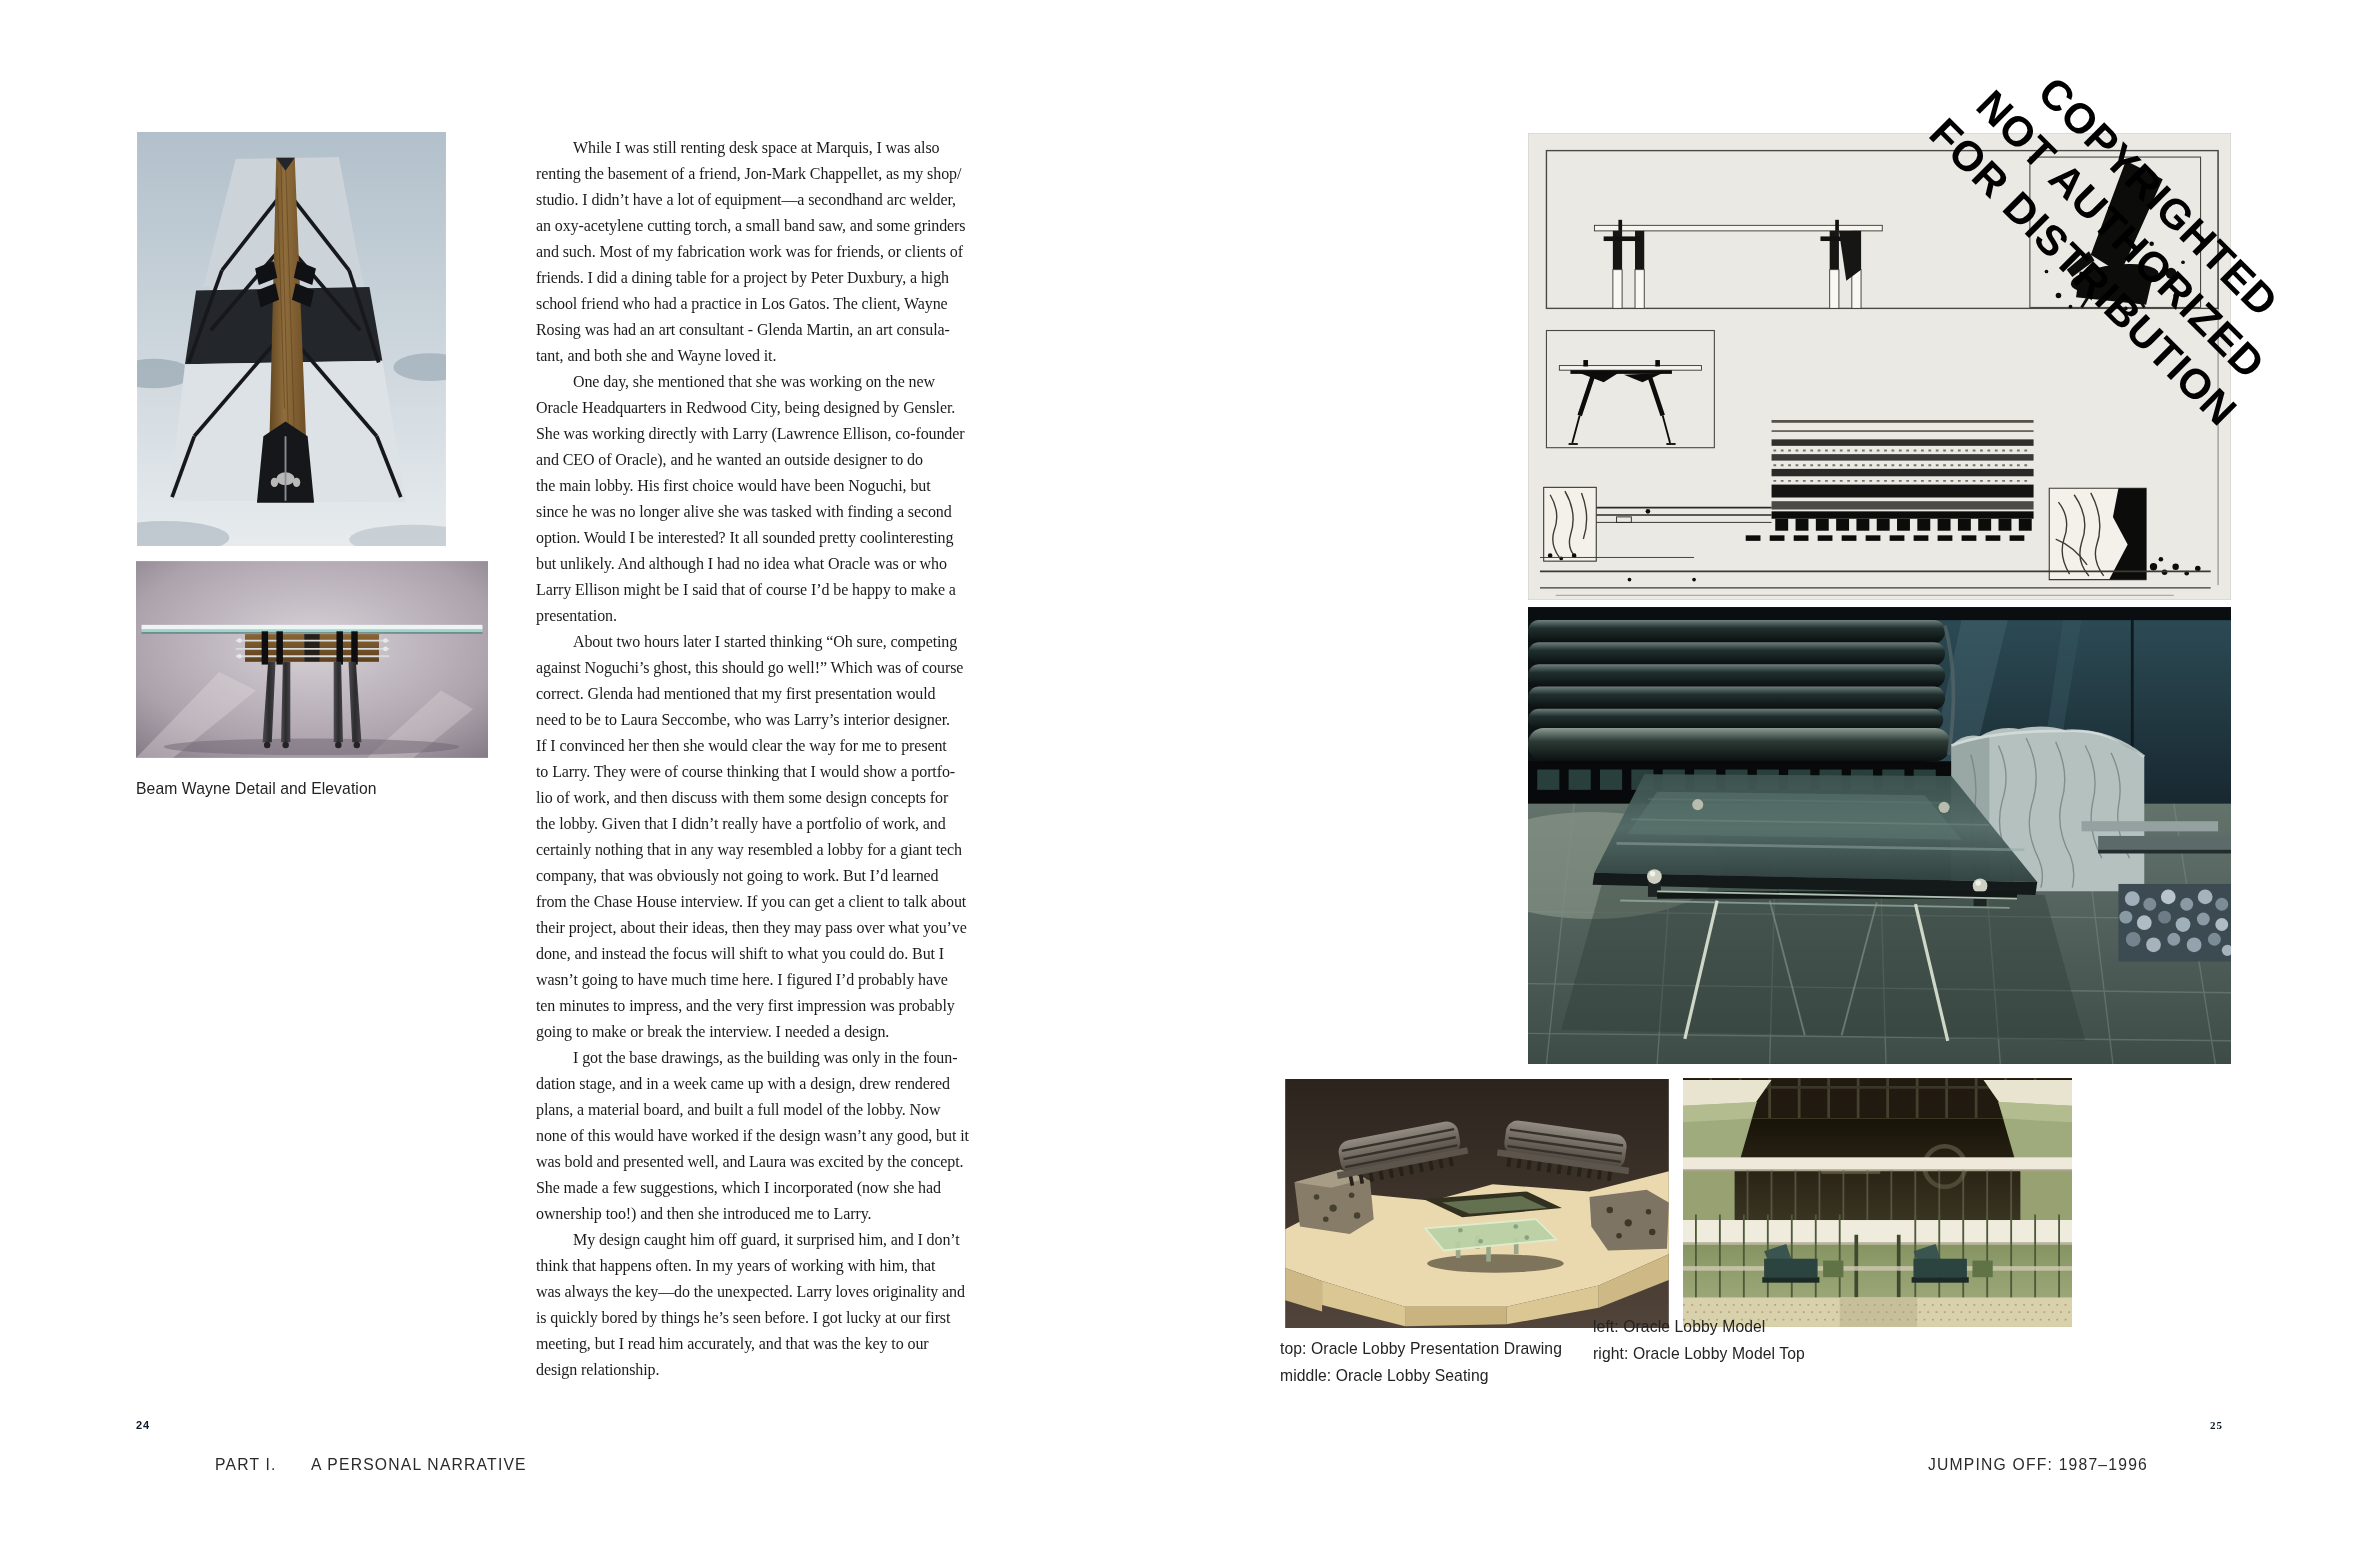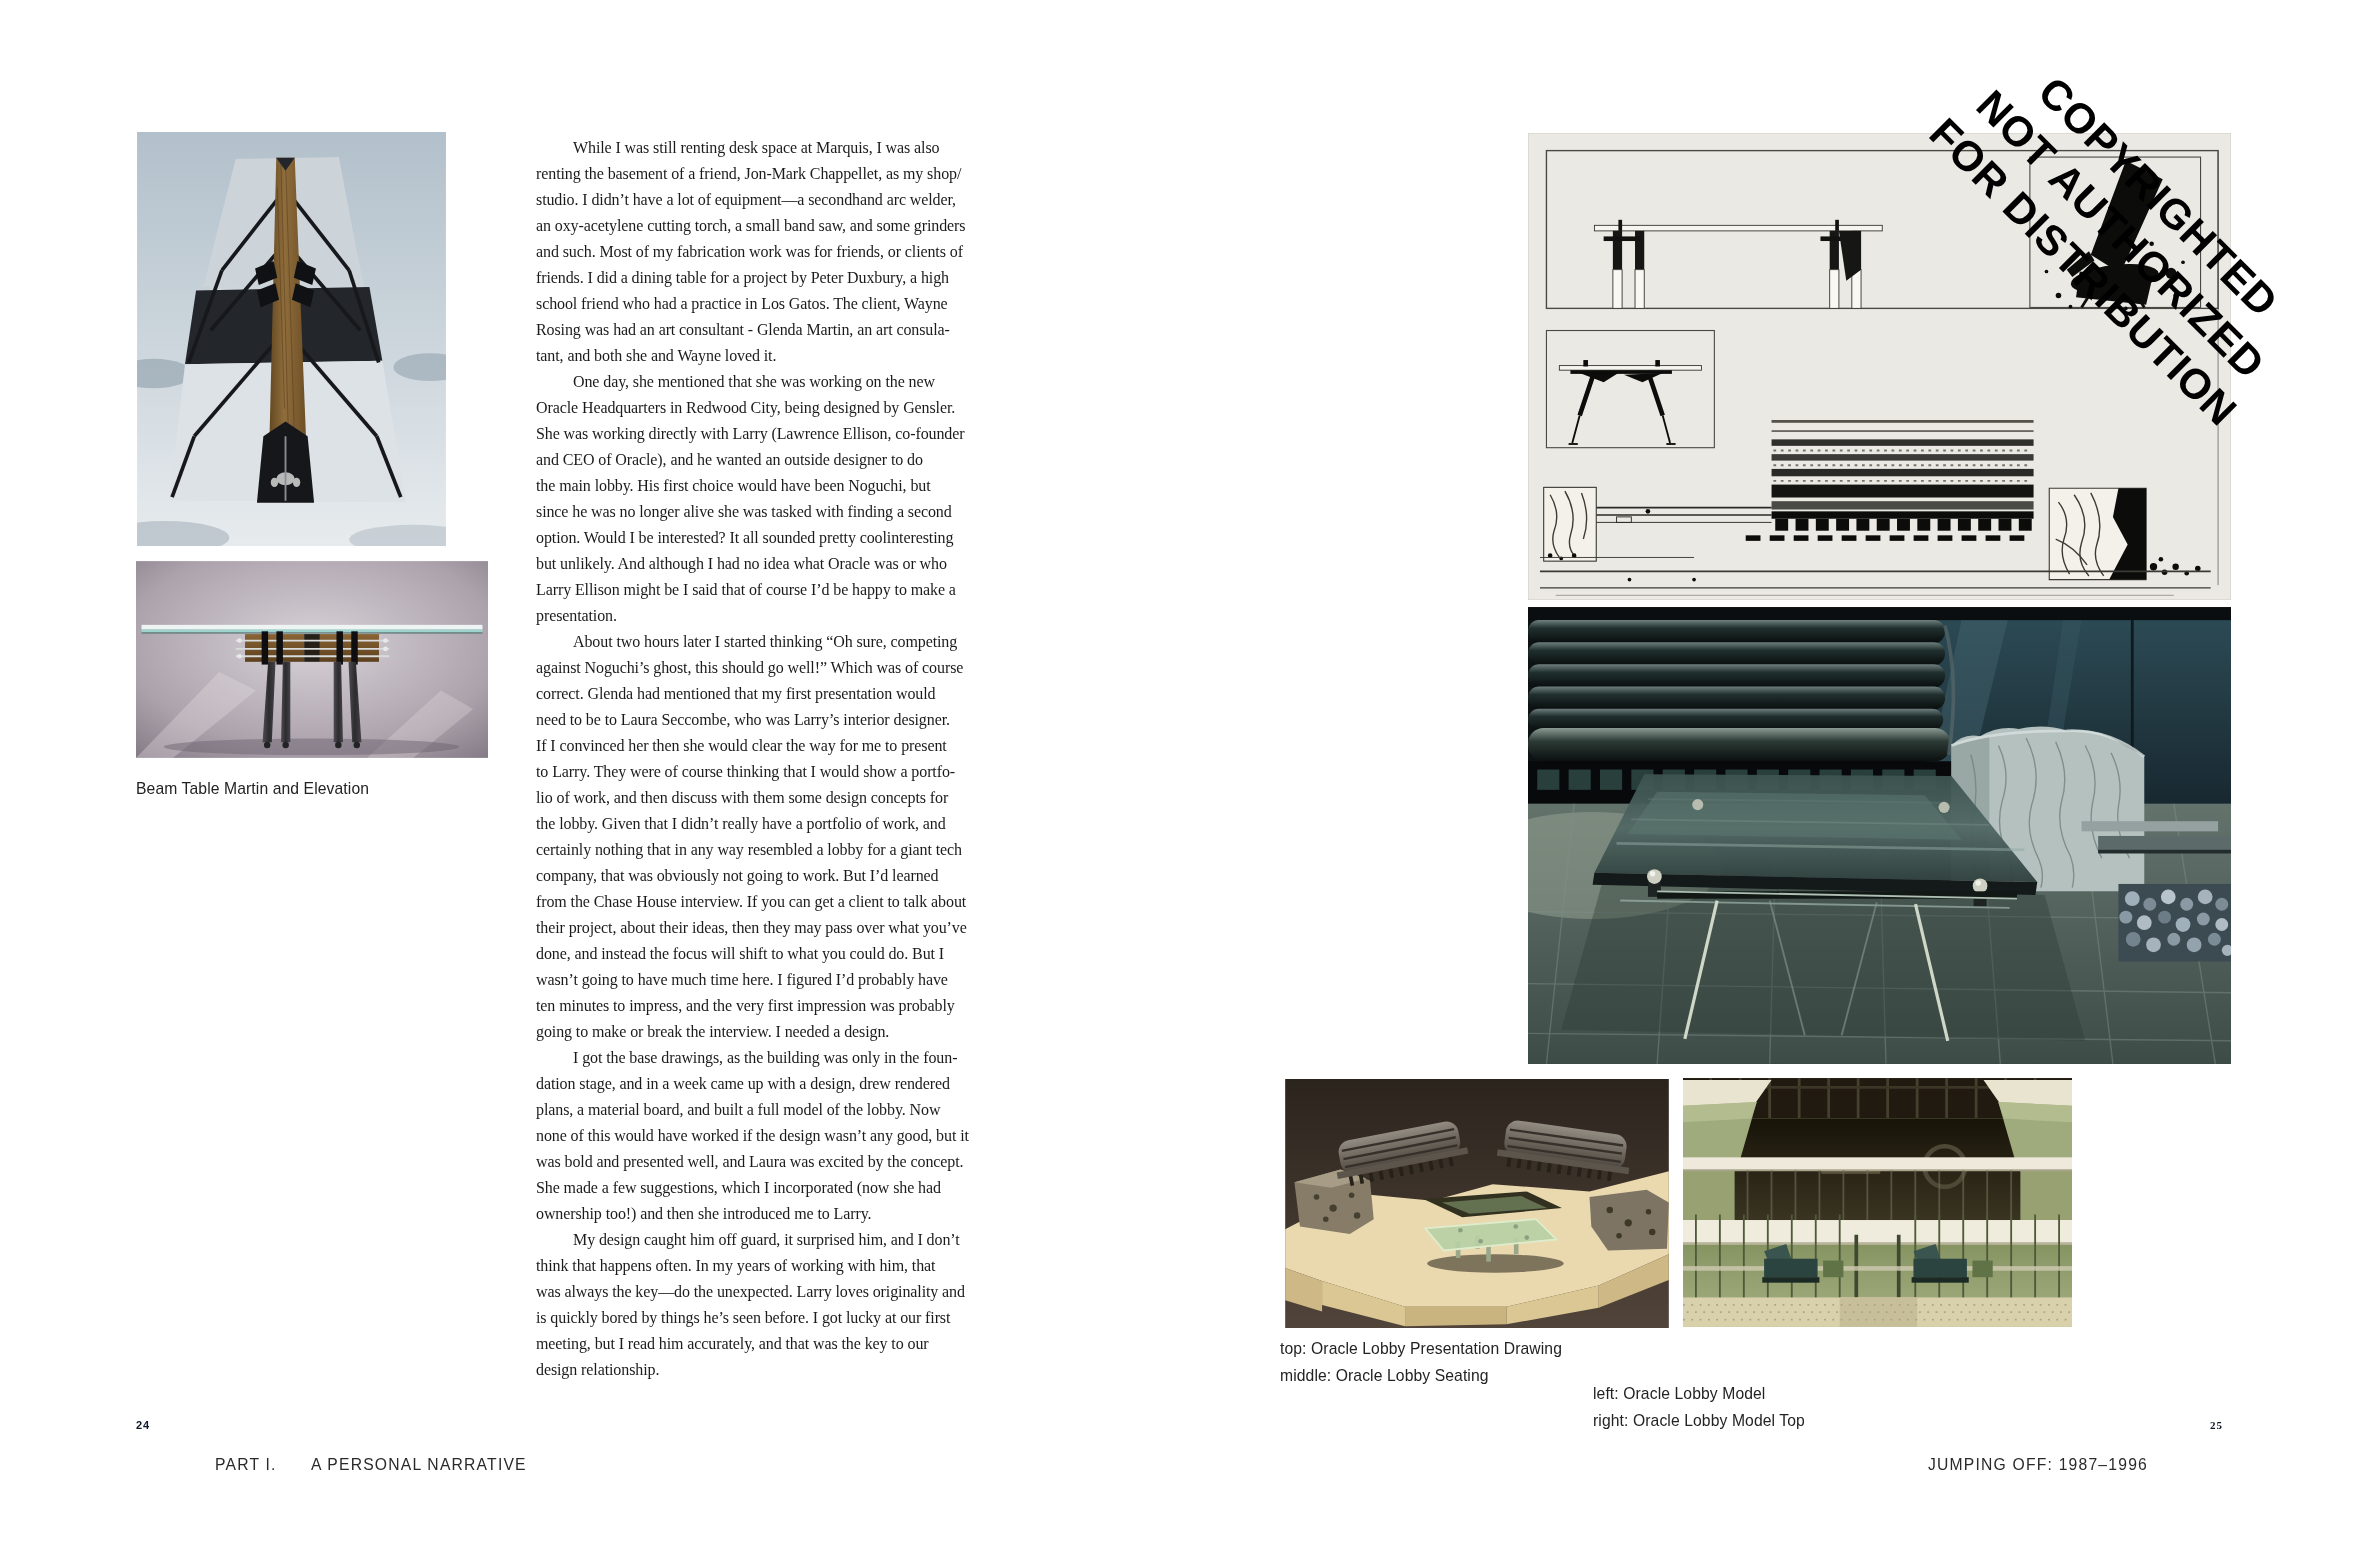--- a/index.html
+++ b/index.html
@@ -162,21 +162,21 @@
         </g>
         <g fill="#232225">
             <circle cx="142" cy="199" r="3.5"></circle>
             <circle cx="162" cy="199" r="3.5"></circle>
             <circle cx="219" cy="199" r="3.5"></circle>
             <circle cx="239" cy="199" r="3.5"></circle>
           </g>
       </svg>
     </figure>
 
-    <div class="caption" style="left:136px; top:775px;">Beam Table Martin and Elevation</div>
+    <div class="caption" style="left:136px; top:775px;">Beam Wayne Detail and Elevation</div>
 
     <div class="bodycol">
       <p>While I was still renting desk space at Marquis, I was also
 renting the basement of a friend, Jon-Mark Chappellet, as my shop/
 studio. I didn’t have a lot of equipment—a secondhand arc welder,
 an oxy-acetylene cutting torch, a small band saw, and some grinders
 and such. Most of my fabrication work was for friends, or clients of
 friends. I did a dining table for a project by Peter Duxbury, a high
 school friend who had a practice in Los Gatos. The client, Wayne
 Rosing was had an art consultant - Glenda Martin, an art consula-
@@ -747,21 +747,21 @@
         <g stroke="#b0a67e" stroke-width="2" stroke-dasharray="2 7">
           <line x1="0" y1="246" x2="422" y2="246"></line>
             <line x1="4" y1="254" x2="422" y2="254"></line>
             <line x1="0" y1="262" x2="422" y2="262"></line>
         </g>
       </svg>
     </figure>
 
     <div class="caption" style="left:1280px; top:1335px;">top: Oracle Lobby Presentation Drawing
 middle: Oracle Lobby Seating</div>
-    <div class="caption" style="left:1593px; top:1380px;">left: Oracle Lobby Model
+    <div class="caption" style="left:1593px; top:1313px;">left: Oracle Lobby Model
 right: Oracle Lobby Model Top</div>
 
     <div class="runner" style="right:217px; top:1420px;">JUMPING OFF: 1987–1996</div>
     <div class="folio" style="left:2210px;font-family:Liberation Serif, serif;">25</div>
 
     <div class="watermark">COPYRIGHTED
 NOT AUTHORIZED
 FOR DISTRIBUTION</div>
   </section>
 </div>

